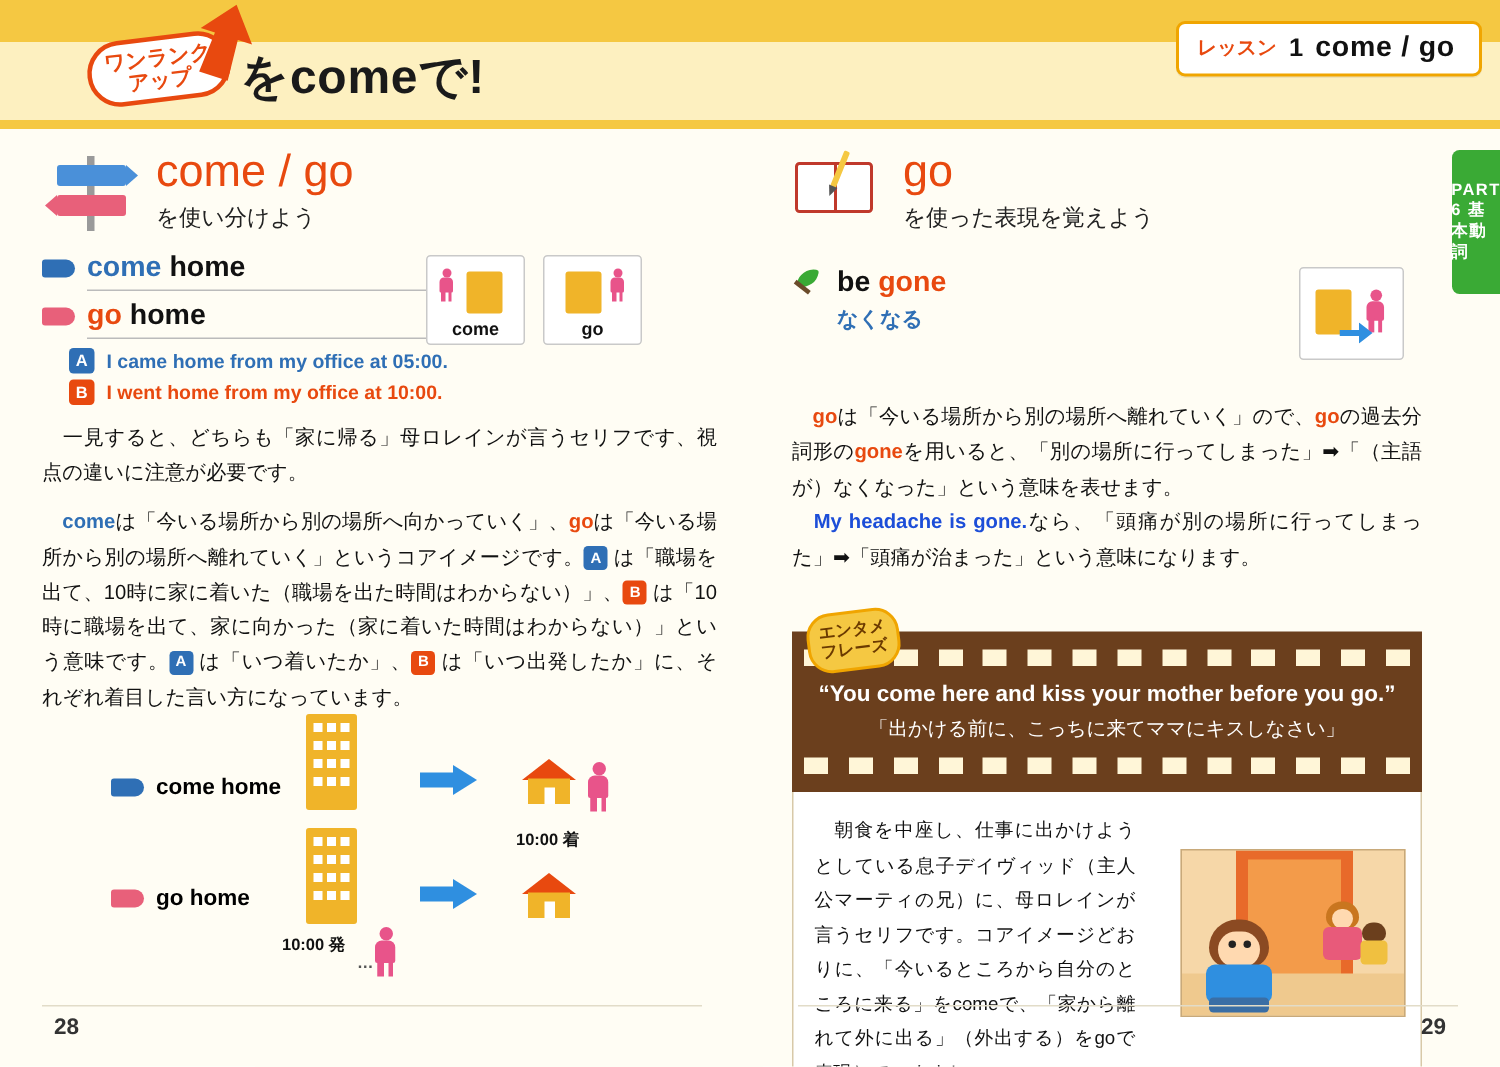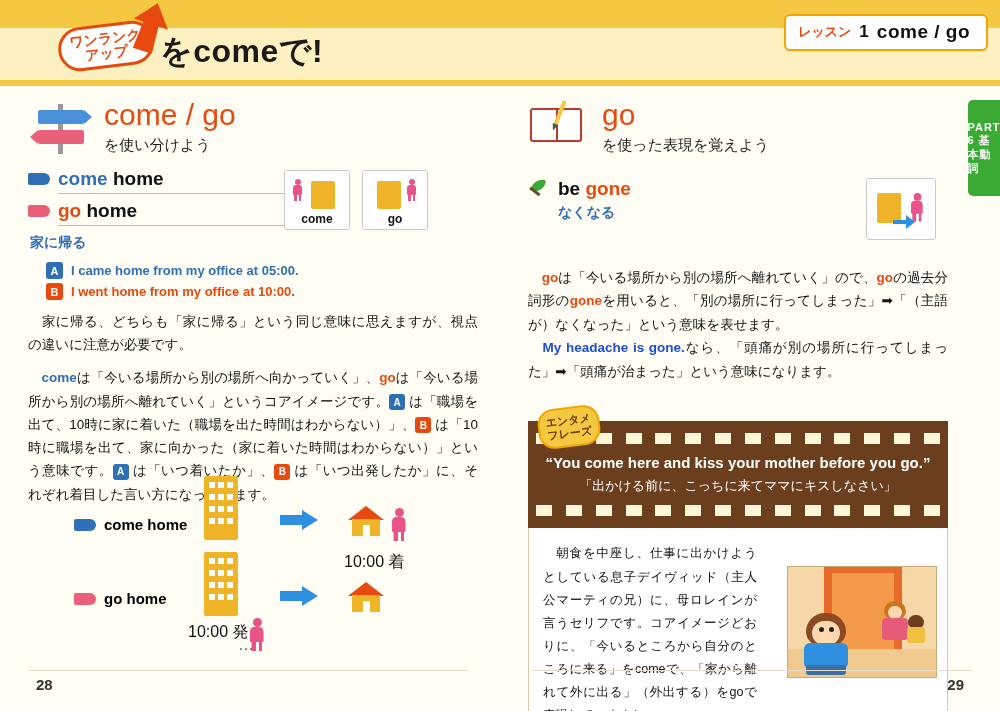--- a/index.html
+++ b/index.html
@@ -134,21 +134,21 @@
   .d-label { display:flex; align-items:center; gap:8px; font-size:15px; font-weight:bold;}
   .bldg-lg { width:34px;height:62px;background:#f0b429;border-radius:2px; position:relative;}
   .bldg-lg .w { position:absolute; width:6px;height:6px;background:#fff;}
   .bigarrow { width:40px; height:20px; position:relative; }
   .bigarrow .st{position:absolute;left:0;top:5px;width:24px;height:10px;background:#2f8fe0;}
   .bigarrow .hd{position:absolute;left:22px;top:0;width:0;height:0;border-left:16px solid #2f8fe0;border-top:10px solid transparent;border-bottom:10px solid transparent;}
   .house { width:36px;height:30px; position:relative;}
   .house .rf{position:absolute;left:0;top:0;width:0;height:0;border-left:18px solid transparent;border-right:18px solid transparent;border-bottom:14px solid #e8490f;}
   .house .bs{position:absolute;left:4px;top:13px;width:28px;height:17px;background:#f0b429;}
   .house .dr{position:absolute;left:15px;top:19px;width:7px;height:11px;background:#fff;}
-  .tm { font-size:16px; font-weight:normal; color:#111;}
+  .tm { font-size:11px; font-weight:bold; color:#111;}
   
   .pgl { position:absolute; left:36px; bottom:18px; font-size:15px; color:#333; font-weight:bold;}
   .pgr { position:absolute; right:36px; bottom:18px; font-size:15px; color:#333; font-weight:bold;}
   .footrule-l{position:absolute;left:28px;bottom:40px;width:440px;height:1px;background:#e2dcc8;}
   .footrule-r{position:absolute;right:28px;bottom:40px;width:440px;height:1px;background:#e2dcc8;}
 
   
   .rcol { position:absolute; left:528px; top:168px; width:420px;}
   .leaf { width:22px;height:22px;position:relative;flex:none;}
   .leaf .lf{position:absolute;left:4px;top:1px;width:13px;height:13px;background:#3aaa35;border-radius:12px 2px 12px 2px;transform:rotate(10deg);}
@@ -233,32 +233,31 @@
     <div class="kv-row">
       <span class="tag-blue"></span>
       <span class="kv-en"><span class="hl-blue">come</span><span> home</span></span>
     </div>
     <hr class="hr-thin">
     <div class="kv-row">
       <span class="tag-pink"></span>
       <span class="kv-en"><span class="hl-pink">go</span><span> home</span></span>
     </div>
     <hr class="hr-thin">
-    <div class="jp-blue">家に帰る</div>
 
     <div class="ab-line">
       <span class="ab-a">A</span>
       <span class="ab-t">I came home from my office at 05:00.</span>
     </div>
     <div class="ab-line">
       <span class="ab-b">B</span>
       <span class="ab-t red">I went home from my office at 10:00.</span>
     </div>
 
-    <div class="para">　家に帰る、どちらも「家に帰る」という同じ意味に思えますが、視点の違いに注意が必要です。</div>
+    <div class="para">　一見すると、どちらも「家に帰る」母ロレインが言うセリフです、視点の違いに注意が必要です。</div>
 
     <div class="para">
       <span>　</span><span class="bl">come</span><span>は「今いる場所から別の場所へ向かっていく」、</span><span class="rd">go</span><span>は「今いる場所から別の場所へ離れていく」というコアイメージです。</span><span class="inl-a">A</span><span> は「職場を出て、10時に家に着いた（職場を出た時間はわからない）」、</span><span class="inl-b">B</span><span> は「10時に職場を出て、家に向かった（家に着いた時間はわからない）」という意味です。</span><span class="inl-a">A</span><span> は「いつ着いたか」、</span><span class="inl-b">B</span><span> は「いつ出発したか」に、それぞれ着目した言い方になっています。</span>
     </div>
   </div>
 
   <div class="icard" style="left:284px; top:170px; width:66px; height:60px;">
     <div class="person-pink" style="left:8px; top:8px;">
         <div class="hd"></div>
         <div class="bd"></div>

